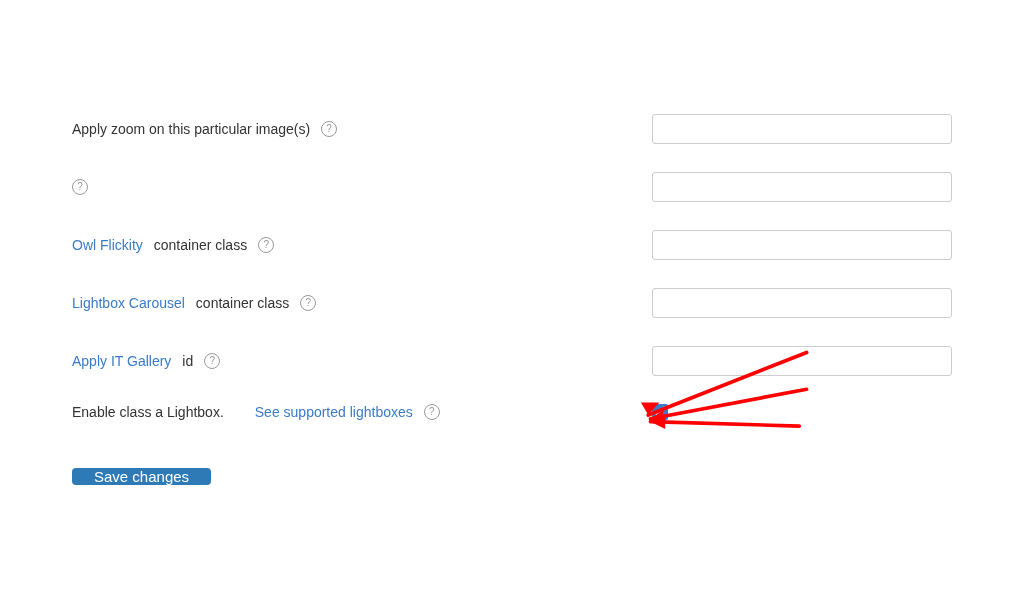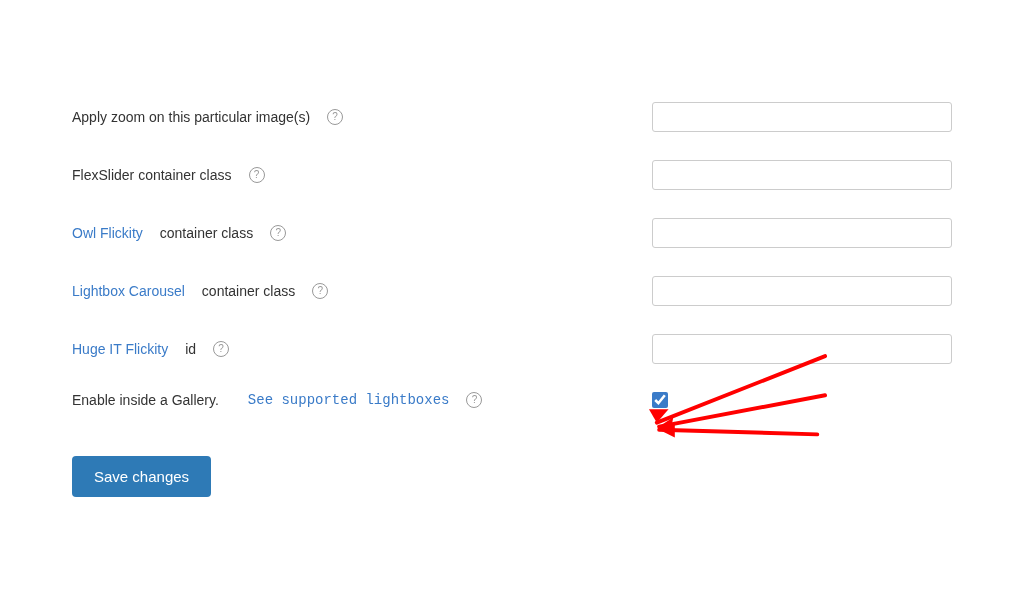--- a/index.html
+++ b/index.html
@@ -40,21 +40,21 @@
     }
 
     .label-area {
       flex: 0 0 auto;
       max-width: 560px;
       text-align: right;
       color: #333;
       font-size: 14px;
       display: flex;
       align-items: center;
-      gap: 17px;
+      gap: 11px;
     }
 
     .label-area a {
       color: #3a7bc8;
       text-decoration: none;
     }
 
     .label-area .help-icon {
       display: inline-flex;
       align-items: center;
@@ -94,21 +94,21 @@
       cursor: pointer;
       border: 1px solid #888;
       accent-color: #3a7bc8;
     }
 
     .save-button {
       background-color: #2e7ab6;
       color: #fff;
       border: none;
       border-radius: 4px;
-      padding: 12px 22px;
+      padding: 0 22px;
       font-size: 15px;
       cursor: pointer;
       margin-top: 20px;
       font-weight: 500;
     }
 
     .form-section {
       position: relative;
     }
 
@@ -132,21 +132,20 @@
         <span>Apply zoom on this particular image(s)</span>
         <span class="help-icon">?</span>
       </div>
       <div class="input-area">
         <input type="text" class="text-input" value="" style="">
       </div>
     </div>
 
     <div class="form-row">
       <div class="label-area">
-        <span>FlexSlider container class</span>
         <span class="help-icon">?</span>
       </div>
       <div class="input-area">
         <input type="text" class="text-input" value="" style="">
       </div>
     </div>
 
     <div class="form-row">
       <div class="label-area">
         <a href="#">Owl Flickity</a>
@@ -164,33 +163,33 @@
         <span> container class</span>
         <span class="help-icon">?</span>
       </div>
       <div class="input-area">
         <input type="text" class="text-input" value="" style="">
       </div>
     </div>
 
     <div class="form-row">
       <div class="label-area">
-        <a href="#">Huge IT Flickity</a>
+        <a href="#">Apply IT Gallery</a>
         <span> id</span>
         <span class="help-icon">?</span>
       </div>
       <div class="input-area">
         <input type="text" class="text-input" value="" style="">
       </div>
     </div>
 
     <div class="form-row">
       <div class="label-area">
-        <span>Enable inside a Gallery.</span>
-        <a href="#" style="margin-left:12px;font-family:Liberation Mono, monospace;">See supported lightboxes</a>
+        <span>Enable class a Lightbox.</span>
+        <a href="#" style="margin-left:20px;">See supported lightboxes</a>
         <span class="help-icon">?</span>
       </div>
       <div class="input-area">
         <input type="checkbox" class="checkbox-input" checked="" style="">
       </div>
     </div>
 
     <div style="margin-top: 16px; padding-left: 0;">
       <button class="save-button">Save changes</button>
     </div>

